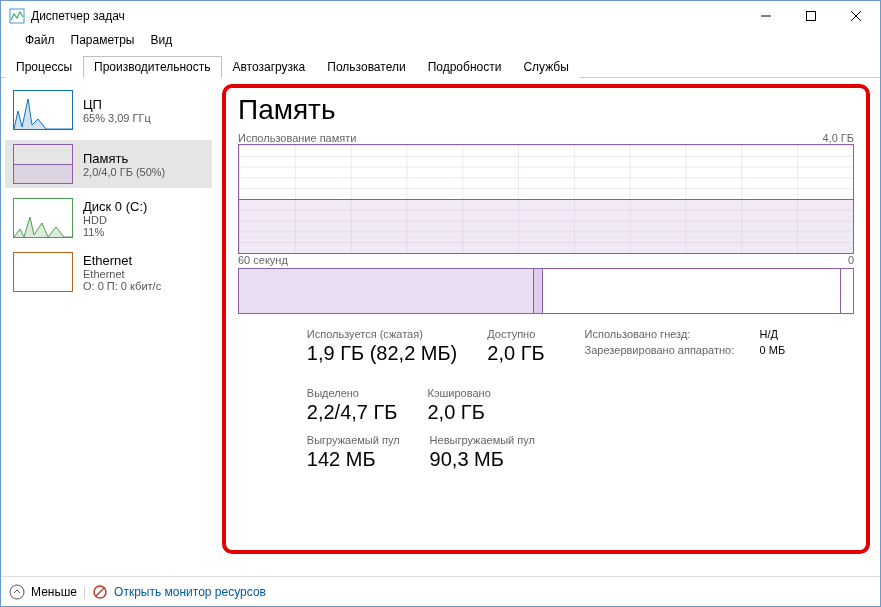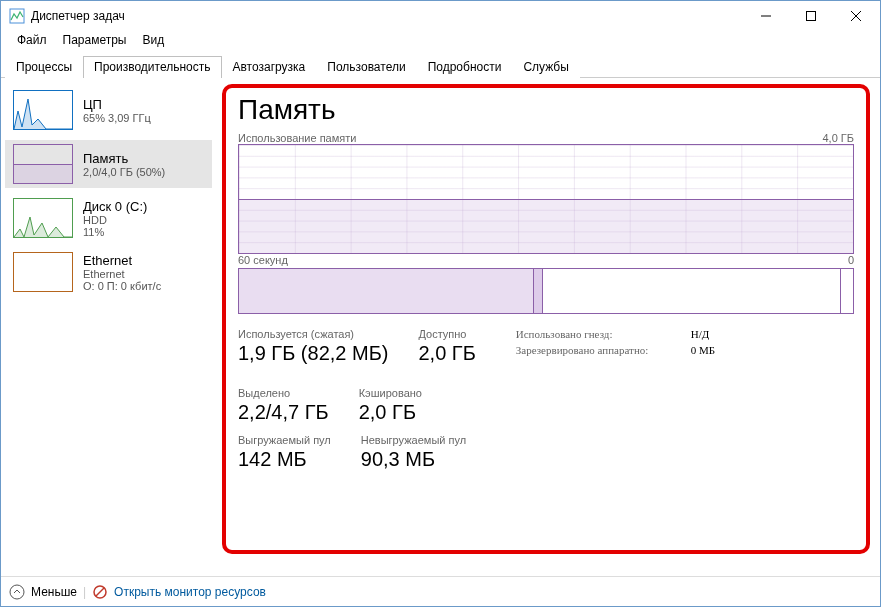--- a/index.html
+++ b/index.html
@@ -32,21 +32,21 @@
   .title-text { flex: 1; font-size: 12px; }
   .win-buttons { display: flex; }
   .win-btn {
     width: 45px; height: 28px;
     display: flex; align-items: center; justify-content: center;
     color: #333;
   }
   .menubar {
     height: 20px;
     display: flex;
-    padding: 0 8px;
+    padding: 0 16px;
   }
   .menu-item { padding: 2px 8px; }
   .tabbar {
     display: flex;
     border-bottom: 1px solid #ccc;
     padding: 0 4px;
     margin-top: 4px;
   }
   .tab {
     padding: 3px 10px 4px 10px;
@@ -129,25 +129,25 @@
   }
   .comp-seg { height: 100%; border-right: 1px solid #8b5fa8; }
   .comp-used { background: rgba(200,170,220,0.4); width: 48%; }
   .comp-mod  { width: 1.5%; background: rgba(200,170,220,0.6); }
   .comp-standby { width: 48.5%; }
   .comp-free { flex: 1; }
   .stats { display: flex; flex-wrap: wrap; margin-top: 14px; }
   .stat-block { margin-right: 30px; margin-bottom: 10px; }
   .stat-label { font-size: 11px; color: #666; }
   .stat-value { font-size: 20px; margin-top: 2px; }
-  .stats-right { margin-top: 14px; font-family: Liberation Serif, serif; }
+  .stats-right { margin-top: 14px; }
   .stats-right .row { display: flex; font-size: 11px; color: #666; margin-bottom: 4px;}
   .stats-right .rlabel { width: 175px; }
   .stats-right .rvalue { color: #000; }
-  .main-flex { display: flex; gap: 10px;}
+  .main-flex { display: flex; gap: 10px; justify-content: center;}
   .footer {
     height: 30px;
     border-top: 1px solid #ddd;
     display: flex;
     align-items: center;
     padding: 0 8px;
     gap: 6px;
   }
   .foot-sep { color: #ccc; }
   .link { color: #005a9e; }

